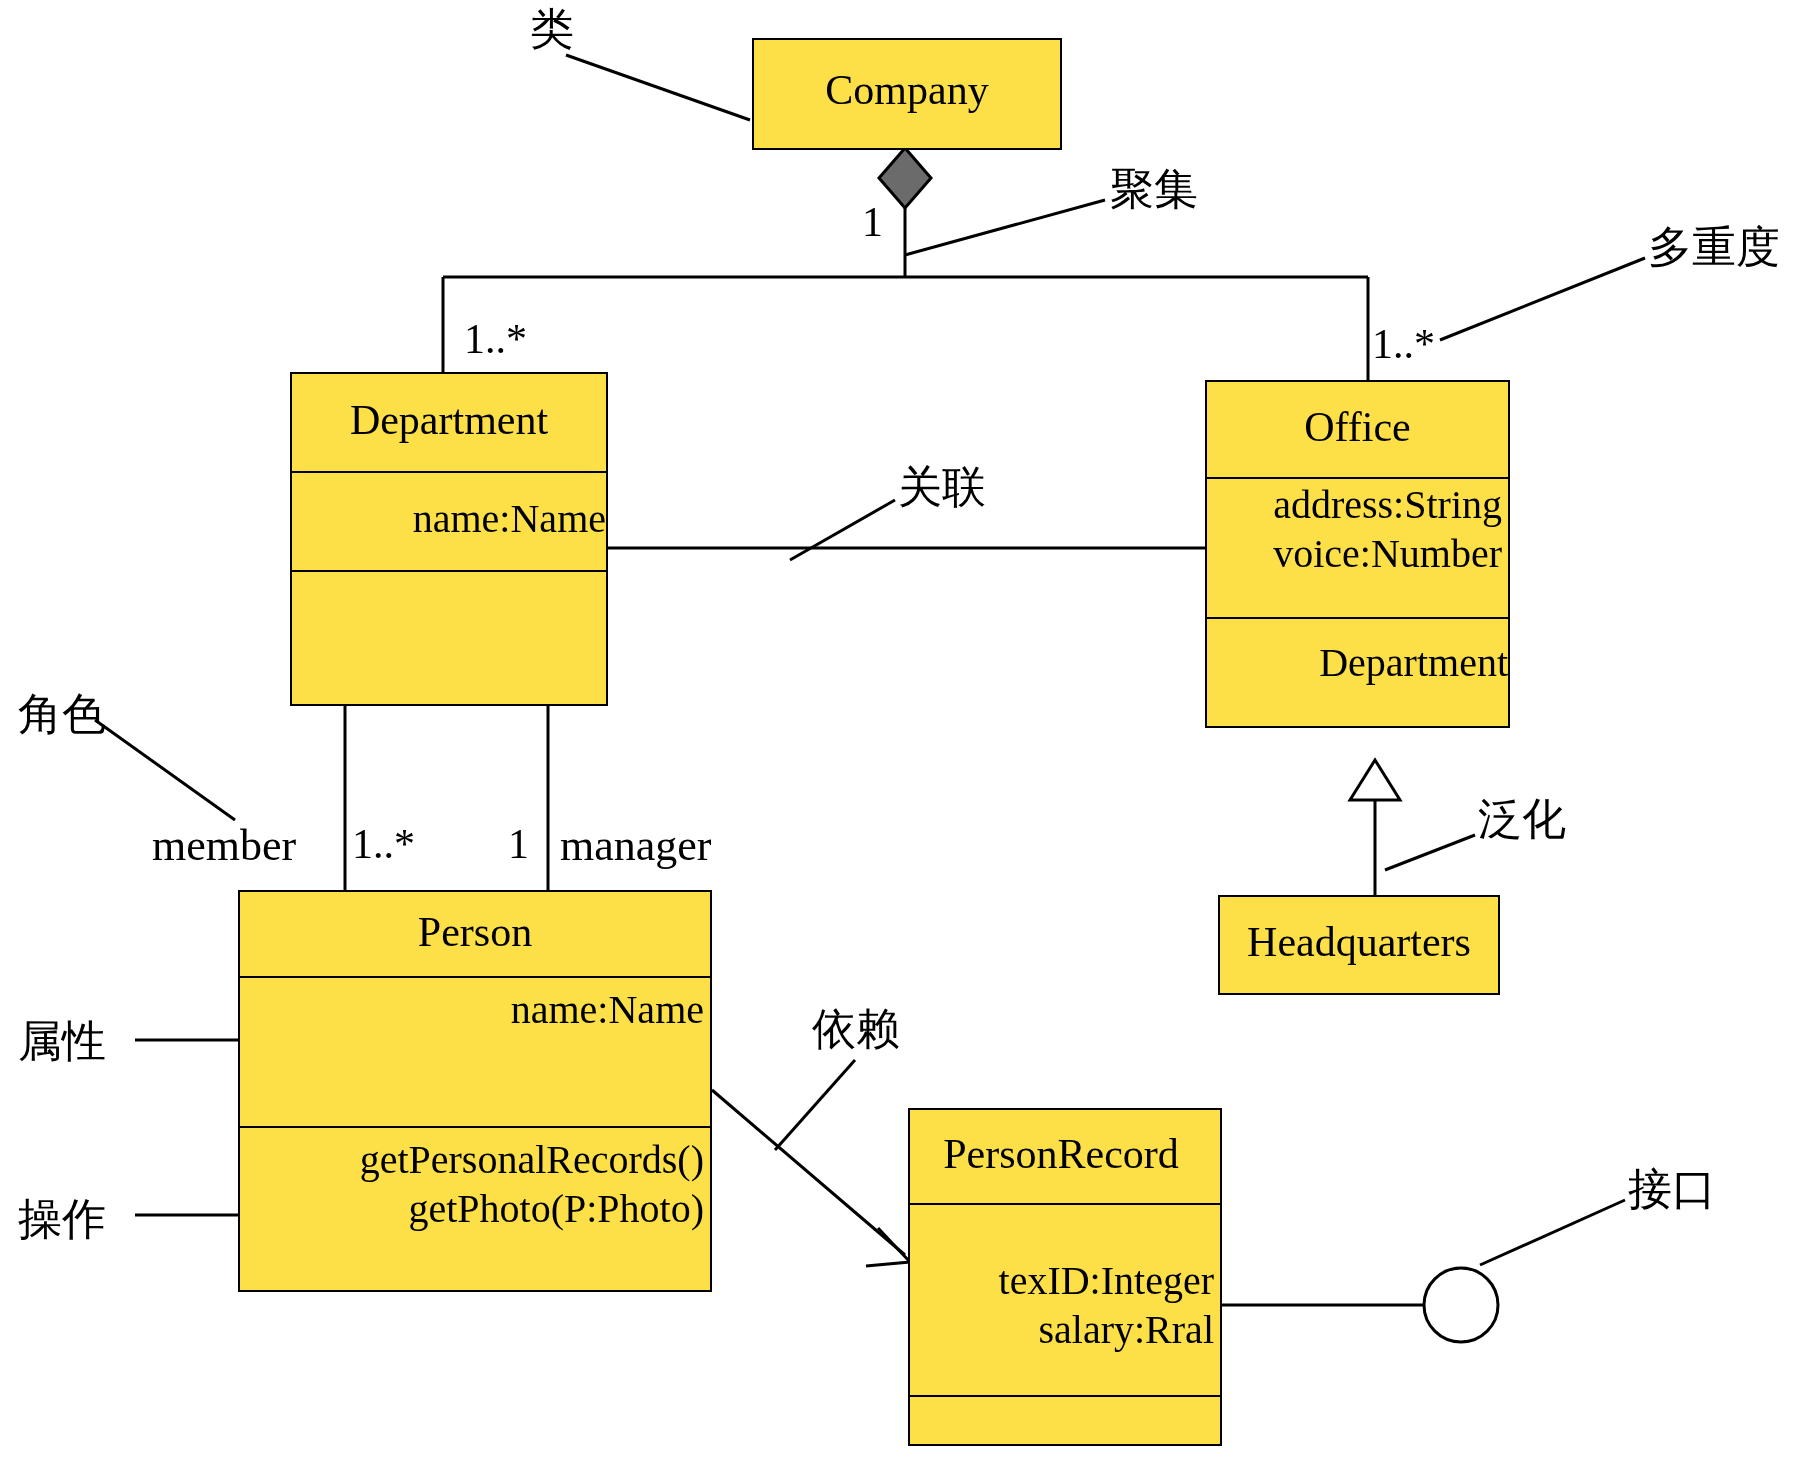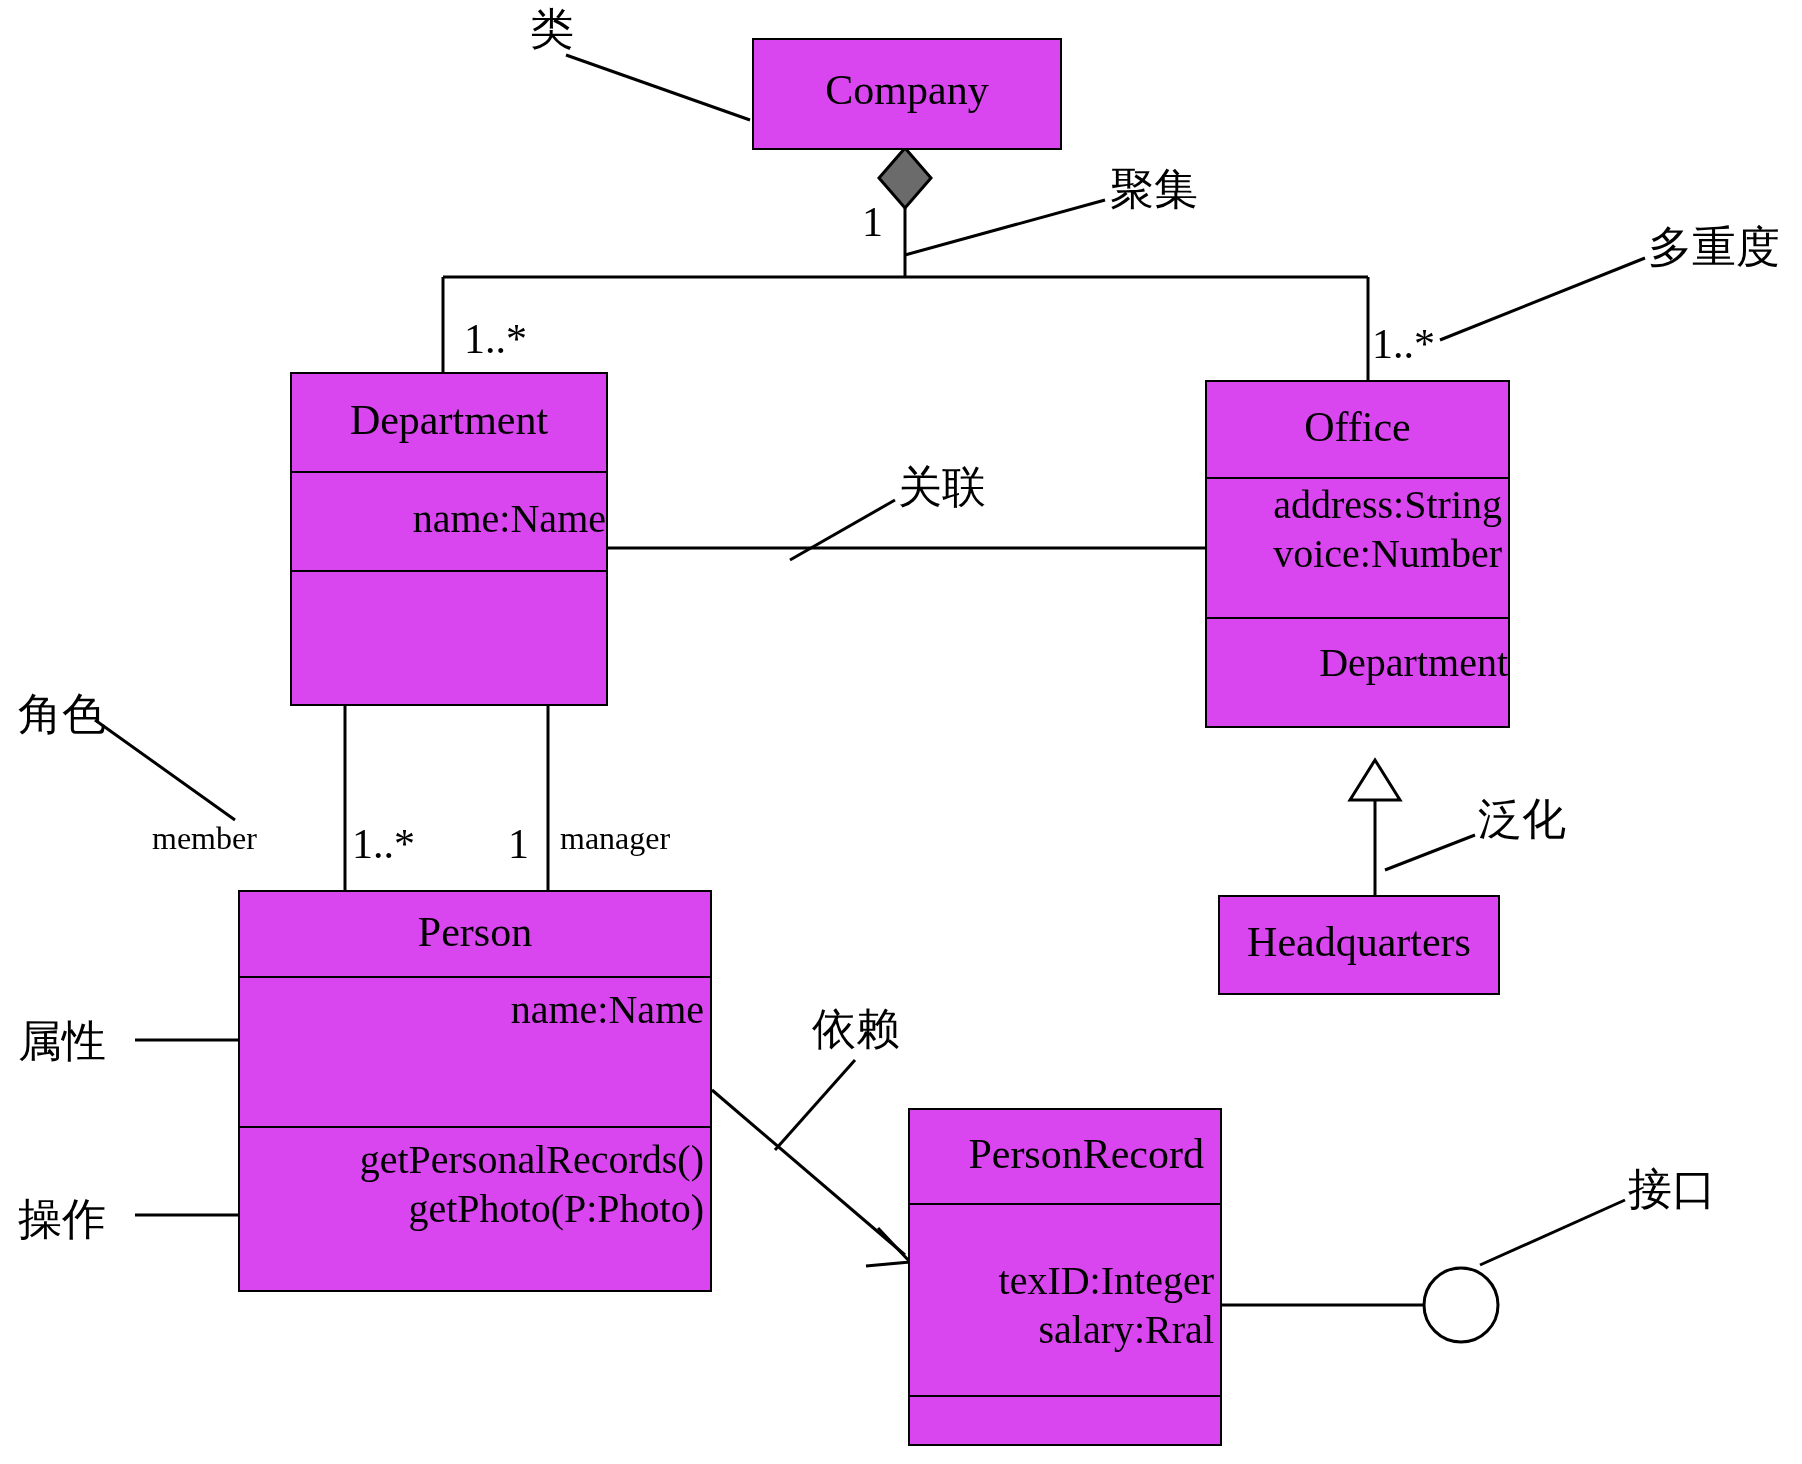--- a/index.html
+++ b/index.html
@@ -17,21 +17,21 @@
   }
   svg.layer {
     position: absolute;
     left: 0;
     top: 0;
     width: 1802px;
     height: 1464px;
   }
   .cls-box {
     position: absolute;
-    background: #d946ef;
+    background: #fde047;
     border: 2px solid #000000;
     box-sizing: border-box;
   }
   .cls-name {
     text-align: center;
     font-size: 42px;
     line-height: 1.15;
     padding: 8px 4px;
     white-space: nowrap;
   }
@@ -52,21 +52,21 @@
     color: #000000;
     white-space: nowrap;
   }
   .mult {
     position: absolute;
     font-size: 42px;
     white-space: nowrap;
   }
   .role {
     position: absolute;
-    font-size: 32px;
+    font-size: 44px;
     white-space: nowrap;
   }
 </style>
 </head>
 <body>
 
 <div id="stage">
 
   <svg class="layer" viewBox="0 0 1802 1464">
     <g stroke="#000000" stroke-width="3" fill="none">
@@ -154,21 +154,21 @@
       <div>name:Name</div>
     </div>
     <div class="cls-sep"></div>
     <div class="cls-ops" style="height:170px; padding-top:8px;">
       <div>getPersonalRecords()</div>
       <div>getPhoto(P:Photo)</div>
     </div>
   </div>
 
   <div class="cls-box" style="left:908px; top:1108px; width:314px; height:338px;">
-    <div class="cls-name" style="height:88px; line-height:78px; padding:5px 16px 0 0;text-align:right;">PersonRecord</div>
+    <div class="cls-name" style="height:88px; line-height:78px; padding:5px 8px 0 0;">PersonRecord</div>
     <div class="cls-sep"></div>
     <div class="cls-attrs" style="height:132px; padding-top:8px;margin-top:44px;">
       <div>texID:Integer</div>
       <div>salary:Rral</div>
     </div>
     <div class="cls-sep"></div>
     <div class="cls-ops" style="height:110px;"></div>
   </div>
 
   <div class="mult" style="left:862px; top:198px;">1</div>

